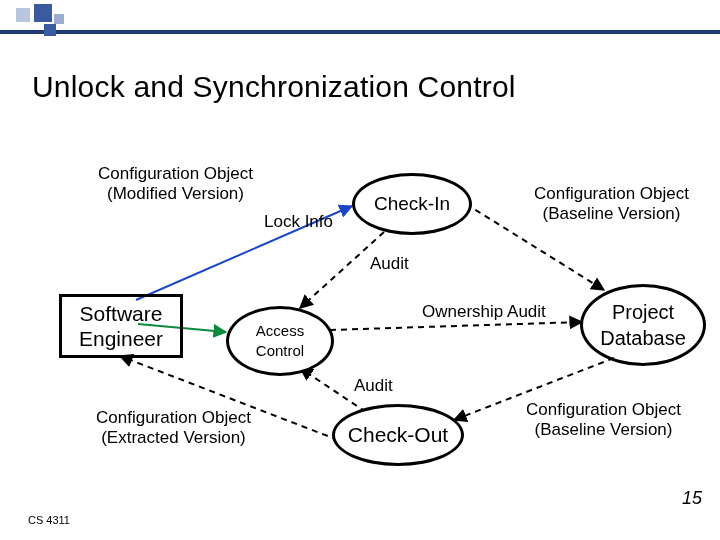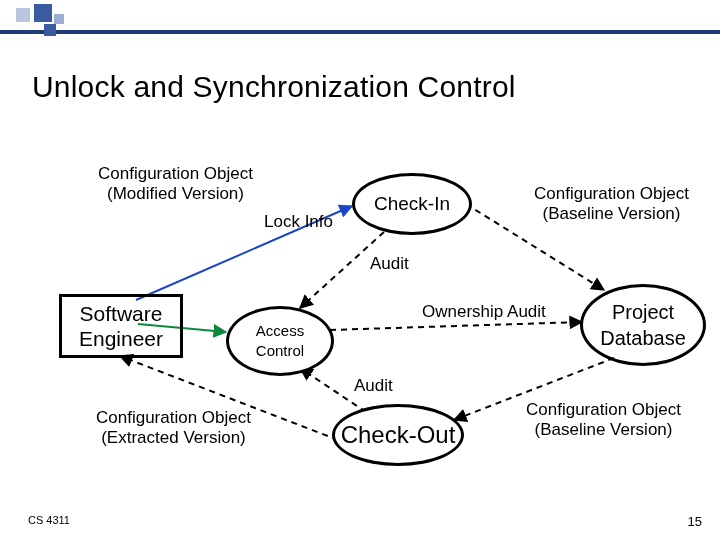--- a/index.html
+++ b/index.html
@@ -6,24 +6,24 @@
   body{width:720px;height:540px;background:#fff;font-family:Arial,Helvetica,sans-serif;position:relative;}
   .deco{position:absolute;left:0;top:0;width:720px;height:40px;}
   .deco .bar{position:absolute;left:0;top:30px;width:720px;height:4px;background:#1f3b73;}
   .deco .sq{position:absolute;background:#3a5ba0;}
   .title{position:absolute;left:32px;top:70px;font-size:30px;letter-spacing:.2px;}
   .se-box{position:absolute;left:18px;top:294px;width:118px;height:58px;border:3px solid #000;font-size:21px;line-height:25px;text-align:center;display:flex;align-items:center;justify-content:center;margin-left:41px;}
   .pd-ellipse{position:absolute;left:580px;top:284px;width:120px;height:76px;border:3px solid #000;border-radius:50%;font-size:20px;line-height:26px;text-align:center;display:flex;align-items:center;justify-content:center;}
   .small-ellipse{position:absolute;border:3px solid #000;border-radius:50%;background:#fff;text-align:right;display:flex;align-items:center;justify-content:center;}
   .e-checkin{left:352px;top:173px;width:114px;height:56px;font-size:19px;}
   .e-access{left:226px;top:306px;width:102px;height:64px;font-size:15px;line-height:20px;}
-  .e-checkout{left:332px;top:404px;width:126px;height:56px;font-size:24px;}
+  .e-checkout{left:332px;top:404px;width:126px;height:56px;font-size:21px;}
   .label{position:absolute;font-size:17px;text-align:center;line-height:20px;}
   .footer-l{position:absolute;left:28px;bottom:14px;font-size:11px;}
-  .footer-r{position:absolute;right:18px;bottom:11px;font-size:13px;}
+  .footer-r{position:absolute;right:18px;bottom:31px;font-size:18px;font-style:italic;}
   svg.lines{position:absolute;left:0;top:0;}
 </style>
 </head>
 <body>
 
 <div class="deco">
   <div class="bar"></div>
   <div class="sq" style="left:16px;top:8px;width:14px;height:14px;opacity:.35"></div>
   <div class="sq" style="left:34px;top:4px;width:18px;height:18px;"></div>
   <div class="sq" style="left:54px;top:14px;width:10px;height:10px;opacity:.5"></div>

